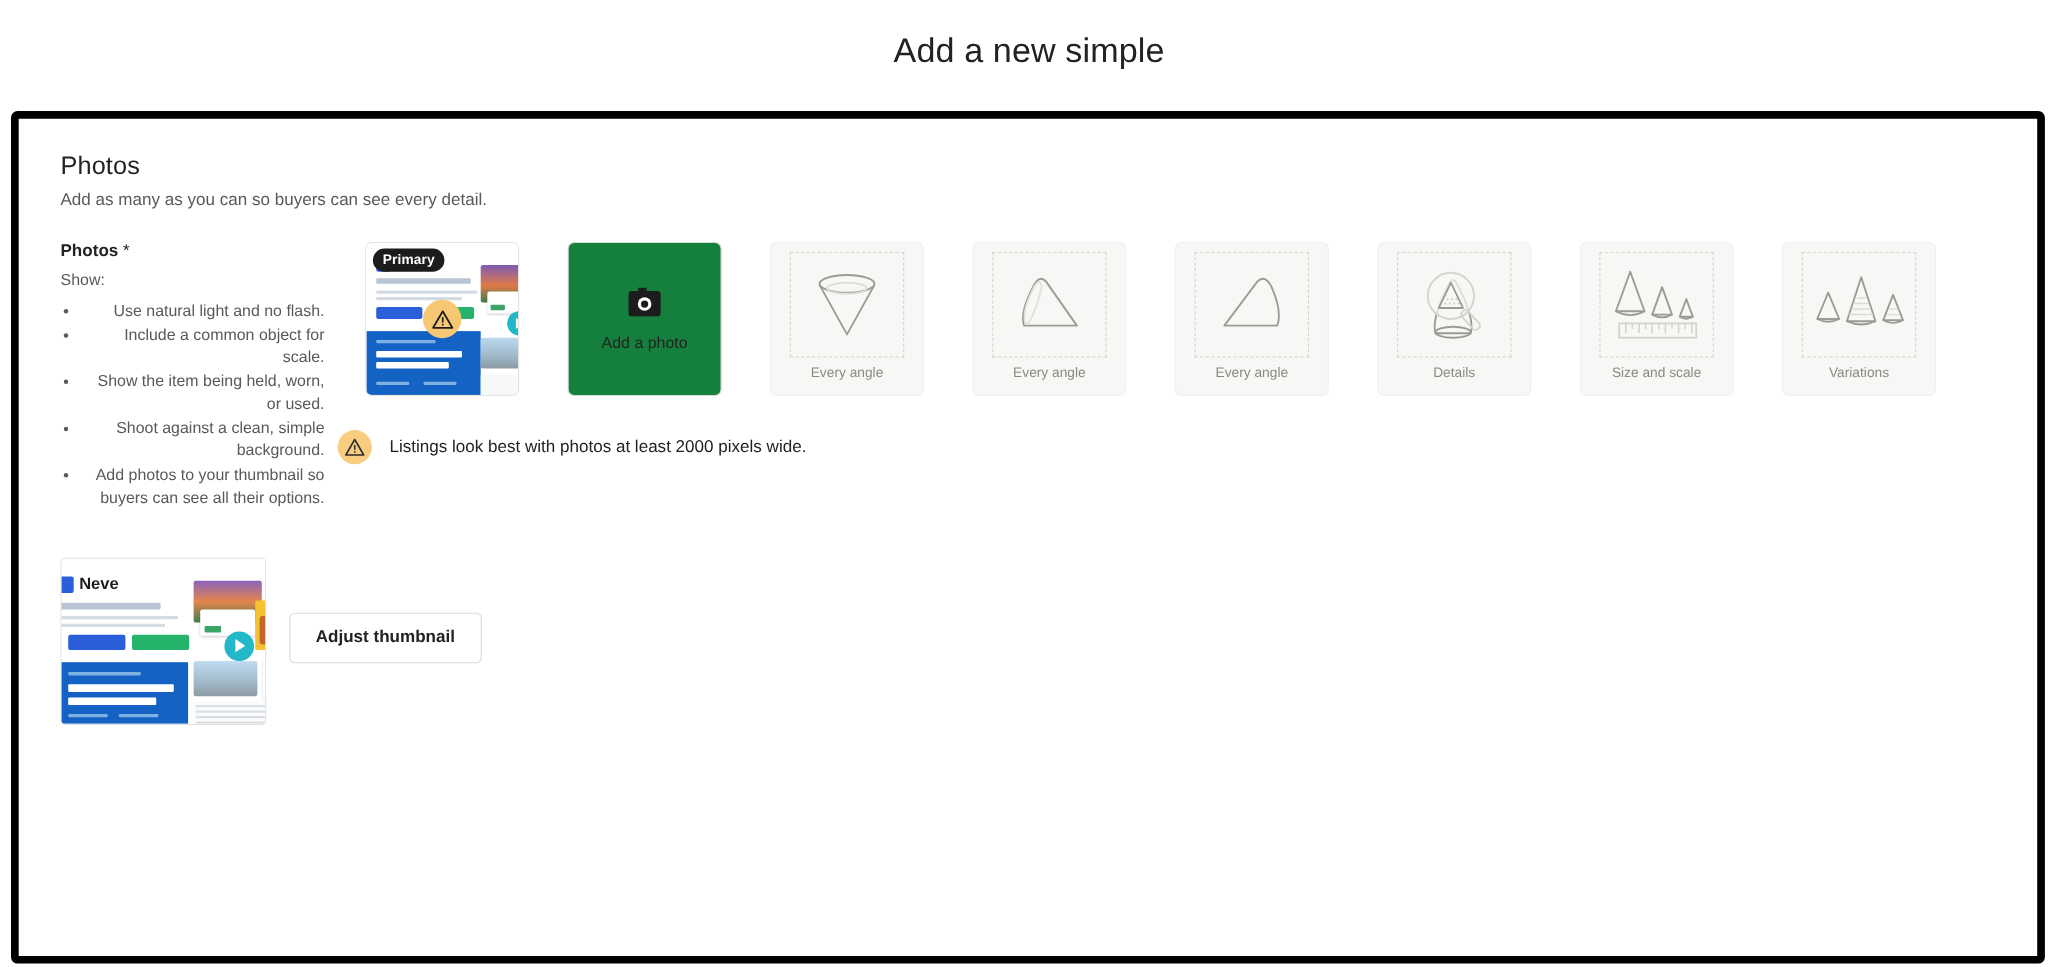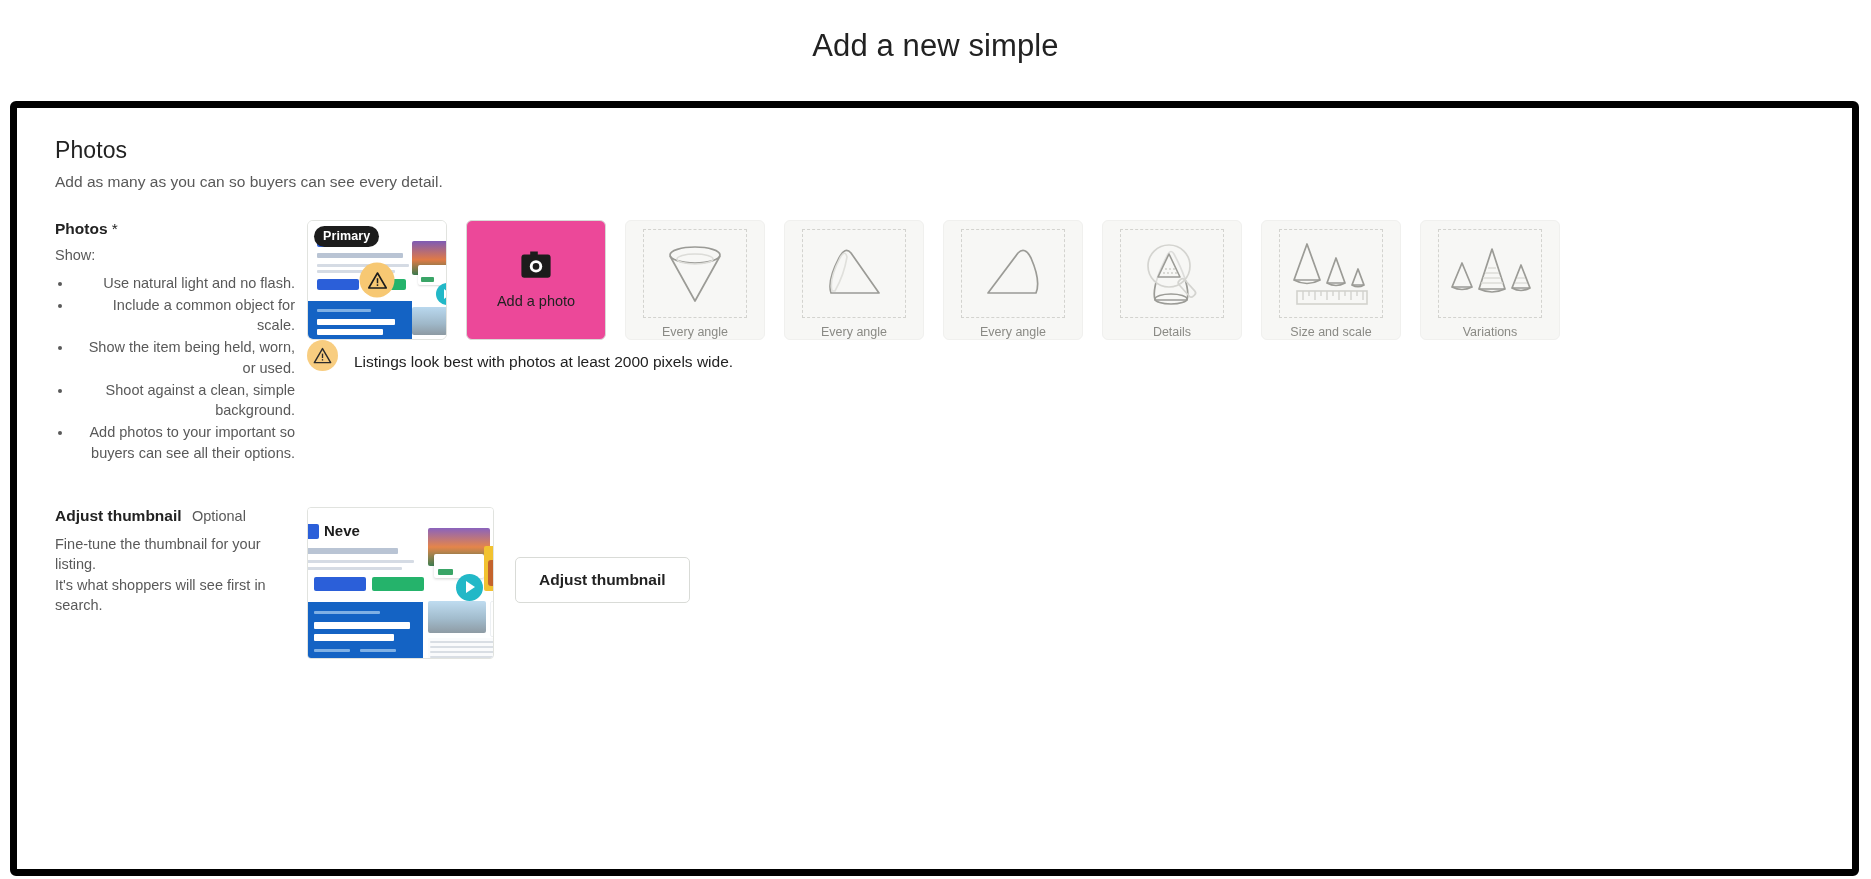--- a/index.html
+++ b/index.html
@@ -96,25 +96,26 @@
 
   
   .tile-grid {
     display: flex;
     flex-wrap: wrap;
     gap: 19px 19px;
     max-width: 1560px;
   }
   .tile {
     width: 140px;
-    height: 120px;
+    height: 140px;
     border-radius: 6px;
     box-sizing: border-box;
     position: relative;
     flex: 0 0 140px;
+    margin-left: 25px;
   }
 
   
   .tile-primary {
     border: 1px solid #e1e3df;
     overflow: hidden;
     background: #ffffff;
     cursor: pointer;
   }
   .primary-badge {
@@ -207,21 +208,21 @@
     border-radius: 2px;
   }
   .nv-text-block {
     position: absolute; left: 104px; top: 120px; width: 80px; height: 20px;
     background: #f7f8fa;
   }
 
   
   .tile-add {
     border: 1px solid #d8dad6;
-    background: #ec4899;
+    background: #15803d;
     display: flex;
     flex-direction: column;
     align-items: center;
     justify-content: center;
     cursor: pointer;
   }
   .tile-add .label {
     font-size: 14.5px;
     color: #222222;
     margin-top: 11px;
@@ -250,22 +251,23 @@
   .tile-ph .ph-label {
     font-size: 12.5px;
     color: #8a8a85;
     margin-top: 7px;
     white-space: nowrap;
   }
 
   
   .notice {
     display: flex;
-    align-items: flex-end;
+    align-items: center;
     gap: 16px;
+    margin-top: 31px;
   }
   .notice-icon {
     width: 31px; height: 31px; border-radius: 50%;
     background: #f8cd80;
     display: flex; align-items: center; justify-content: center;
     flex: 0 0 31px;
   }
   .notice-text { font-size: 15.5px; color: #222222; }
 
   
@@ -338,21 +340,21 @@
           <div class="field-label">
             <span>Photos</span>
             <span class="req-star">*</span>
           </div>
           <p class="tips-label">Show:</p>
           <ul class="tips">
             <li>Use natural light and no flash.</li>
             <li>Include a common object for scale.</li>
             <li>Show the item being held, worn, or used.</li>
             <li>Shoot against a clean, simple background.</li>
-            <li>Add photos to your important so buyers can see all their options.</li>
+            <li>Add photos to your thumbnail so buyers can see all their options.</li>
           </ul>
         </div>
 
         <div class="col-right">
           <div class="tile-grid">
 
             <div class="tile tile-primary">
               <div class="neve">
                 <div class="nv-logo-box"></div>
                 <div class="nv-logo-text">Neve</div>
@@ -531,30 +533,20 @@
                 <rect x="11.15" y="16.6" width="1.7" height="1.8" fill="#2b2b2b"></rect>
               </svg>
             </div>
             <div class="notice-text">Listings look best with photos at least 2000 pixels wide.</div>
           </div>
 
         </div>
       </div>
 
       <div class="row" style="margin-top:42px;">
-        <div class="col-left">
-          <div class="field-label">
-            <span>Adjust thumbnail</span>
-            <span class="optional-tag">Optional</span>
-          </div>
-          <p class="help-text" style="margin-bottom:0;">
-            <span>Fine-tune the thumbnail for your listing.</span><br>
-            <span>It's what shoppers will see first in search.</span>
-          </p>
-        </div>
 
         <div class="col-right">
           <div class="thumb-row" style="margin-top:0;">
             <div class="thumb-preview">
               <div class="tnv">
                 <div class="tnv-logo"></div>
                 <div class="tnv-name">Neve</div>
                 <div class="tnv-h"></div>
                 <div class="tnv-p" style="left:-6px;top:52px;width:112px;"></div>
                 <div class="tnv-p" style="left:-6px;top:59px;width:100px;"></div>

